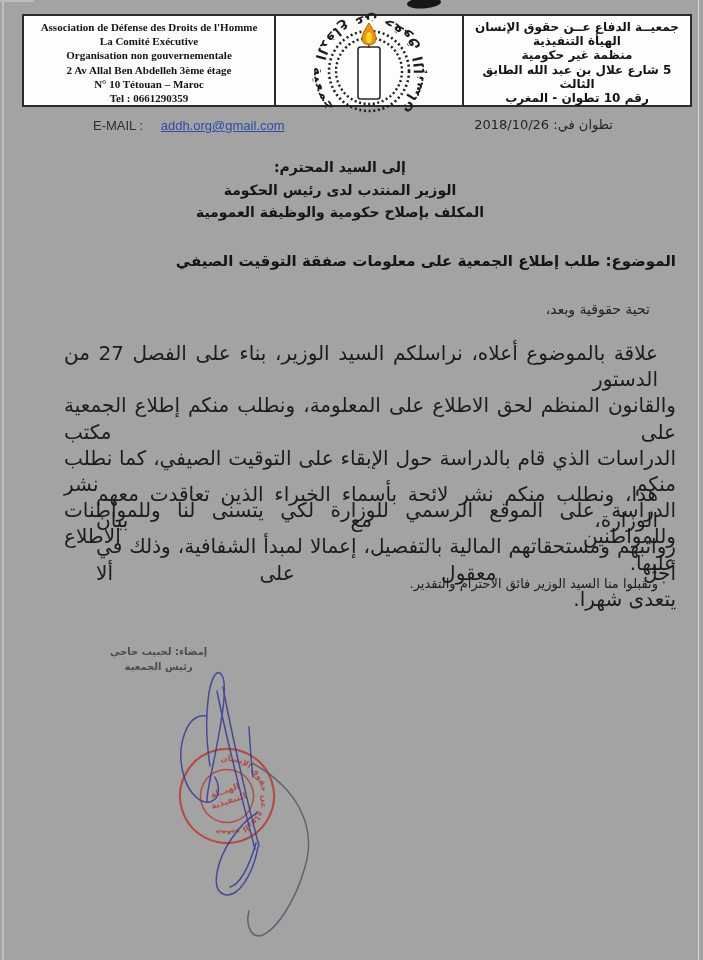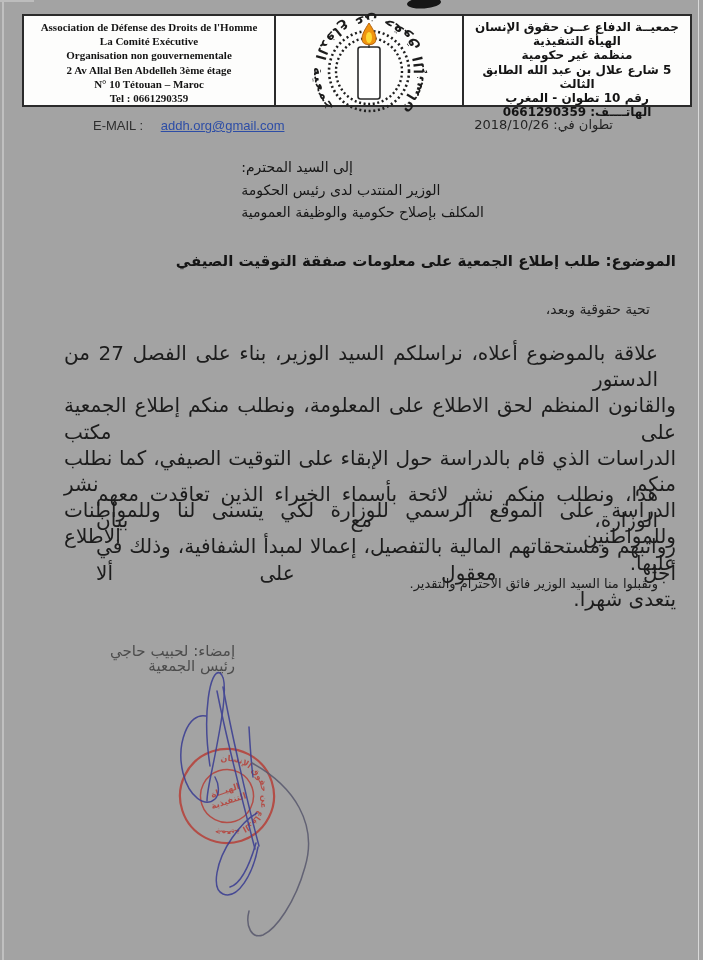--- a/index.html
+++ b/index.html
@@ -29,39 +29,39 @@
     font-weight:bold; font-size:12px; line-height:14.2px; color:#141414;
   }
   .logo-svg{position:absolute; left:50%; top:-7px; transform:translateX(-50%); overflow:visible;}
 
   
   .email-line{position:absolute; left:93px; top:118px; font-family:"Liberation Sans", sans-serif; font-size:13px; color:#2e2e2e;}
   .email-line a{color:#2d4da6; text-decoration:underline;margin-left:14px;}
   .date-line{position:absolute; right:90px; top:117px; direction:rtl; font-size:13px; color:#242424;}
 
   
-  .recipient{position:absolute; top:156px; right:219px; direction:rtl; text-align:left;
-    font-weight:normal; font-size:14px; line-height:22.5px; color:#161616;}
+  .recipient{position:absolute; top:156px; right:219px; direction:rtl; text-align:center;
+    font-weight:bold; font-size:14px; line-height:22.5px; color:#161616;}
 
   .subject{position:absolute; top:252px; right:27px; direction:rtl;
     font-weight:bold; font-size:15px; letter-spacing:.2px; color:#151515;}
 
   .greeting{position:absolute; top:301px; right:53px; direction:rtl; font-size:14px; color:#1d1d1d;}
 
   .para{position:absolute; left:64px; right:27px; direction:rtl; font-size:20px; color:#1c1c1c;}
   .para .pline{line-height:26.2px; text-align:justify; text-align-last:justify; white-space:nowrap0;}
   .para .pline.first{padding-right:18px;}
   .para .pline.last{text-align-last:right;}
   .para1{top:340px;}
   .para2{top:481px;margin-left:32px;}
 
   .closing{position:absolute; top:576px; right:45px; direction:rtl; font-size:13px; color:#1c1c1c;}
 
-  .sig-caption{position:absolute; left:110px; top:644px; direction:rtl; text-align:right;
-    font-size:15px; font-weight:400; line-height:15px; color:#4c4c4c;}
+  .sig-caption{position:absolute; left:110px; top:644px; direction:rtl; text-align:center;
+    font-size:10px; font-weight:700; line-height:15px; color:#4c4c4c;}
 
   .overlay{position:absolute; inset:0; pointer-events:none;}
 </style>
 </head>
 <body>
 
 <div class="page">
 
   <div class="edge-left"></div>
   <div class="edge-right"></div>
@@ -96,21 +96,20 @@
         </text>
       </svg>
     </div>
 
     <div class="lh-cell lh-right">
       <div>جمعيــة الدفاع عــن حقوق الإنسان</div>
       <div>الهيأة التنفيذية</div>
       <div>منظمة غير حكومية</div>
       <div>5 شارع علال بن عبد الله الطابق الثالث</div>
       <div>رقم 10 تطوان - المغرب</div>
-      <div>الهاتــــف: 0661290359</div>
     </div>
   </div>
 
   <div class="email-line">
     <span>E-MAIL : </span><a href="#">addh.org@gmail.com</a>
   </div>
   <div class="date-line">تطوان في: 2018/10/26</div>
 
   <div class="recipient">
     <div>إلى السيد المحترم:</div>

